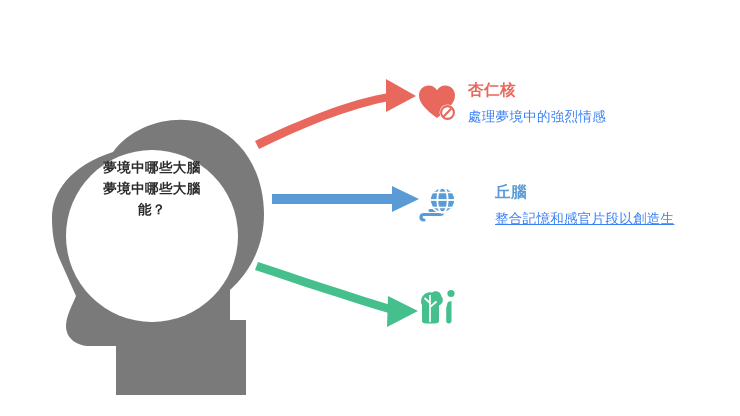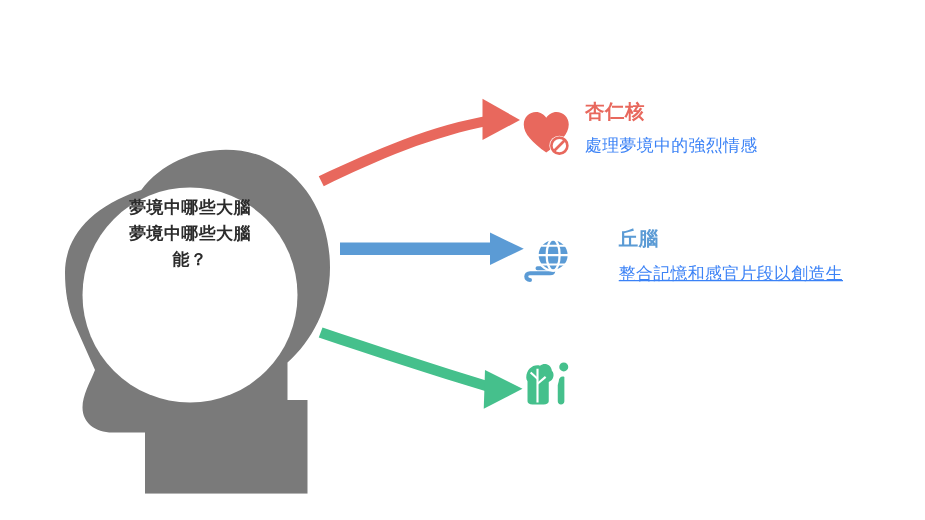--- a/index.html
+++ b/index.html
@@ -18,21 +18,20 @@
     overflow: hidden;
   }
 
   
   #head-group {
     position: absolute;
     left: 50px;
     top: 110px;
     width: 240px;
     height: 285px;
-    font-family: Liberation Mono, monospace;
   }
   #head-silhouette {
     position: absolute;
     left: 0;
     top: 0;
   }
   #question-text {
     position: absolute;
     left: 24px;
     top: 48px;
@@ -49,21 +48,21 @@
   #arrows {
     position: absolute;
     left: 0;
     top: 0;
   }
 
   
   .branch {
     position: absolute;
     display: flex;
-    align-items: flex-end;
+    align-items: center;
   }
   .branch-icon {
     width: 40px;
     height: 40px;
     flex: 0 0 40px;
     margin-right: 10px;
     margin-top: 2px;
   }
   .branch-textcol {
     padding-top: 3px;

